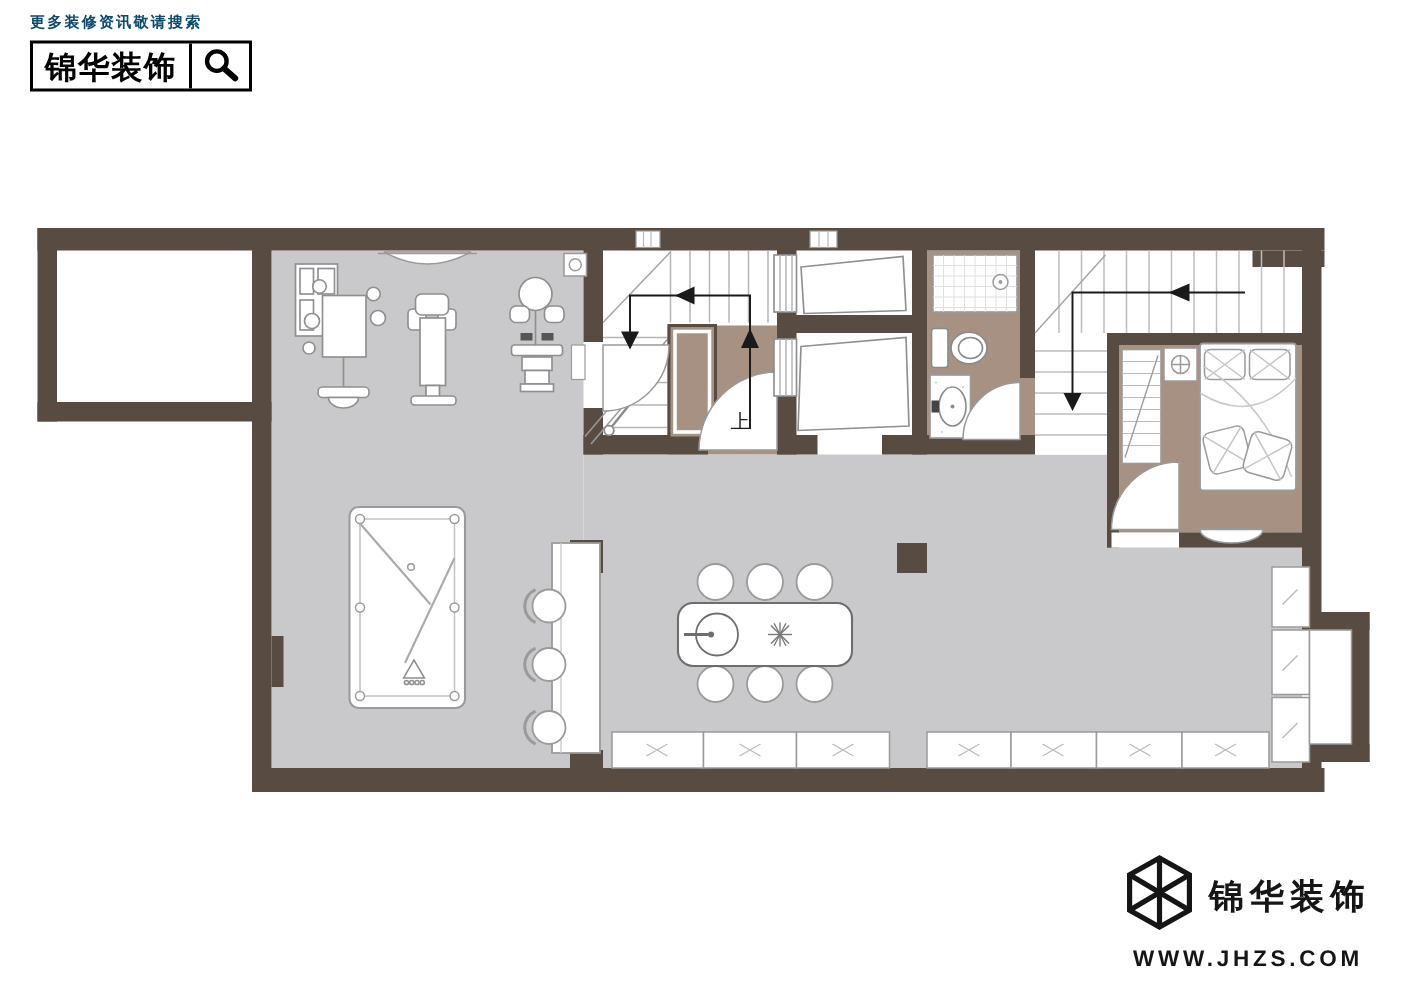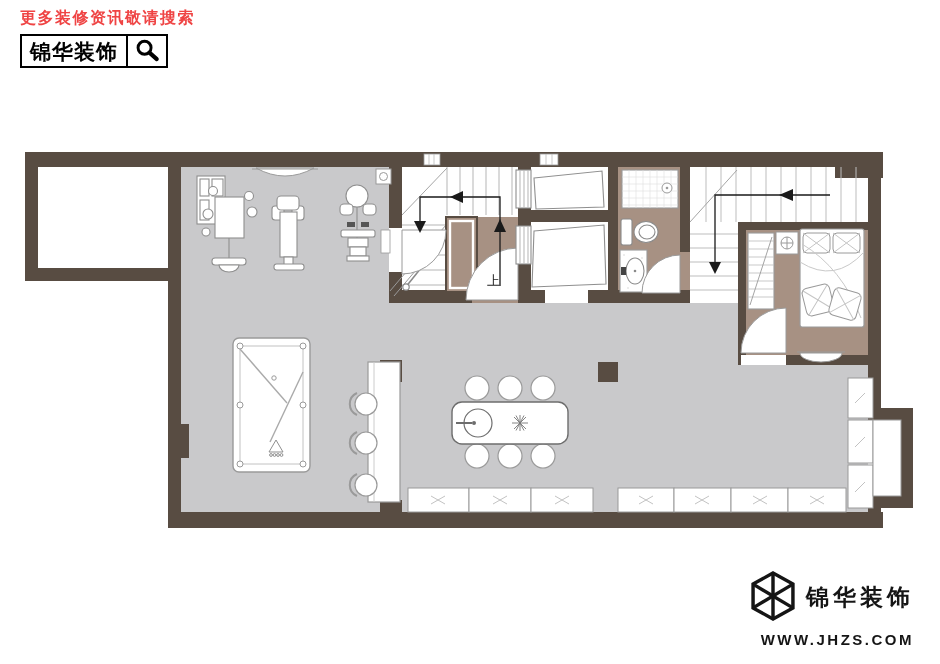--- a/index.html
+++ b/index.html
@@ -3,31 +3,31 @@
 <meta charset="utf-8">
 <style>
   html,body{margin:0;padding:0;}
   body{
     width:940px;height:664px;position:relative;background:#ffffff;overflow:hidden;
     font-family:"Liberation Sans","DejaVu Sans",sans-serif;color:#000;
   }
   .plan-svg{position:absolute;left:0;top:0;width:940px;height:664px;}
   
   .header{position:absolute;left:20px;top:8px;}
-  .tagline{font-size:16px;font-weight:bold;letter-spacing:1.5px;color:#ef4444;white-space:nowrap;}
+  .tagline{font-size:10px;font-weight:bold;letter-spacing:1.5px;color:#0c4a6e;white-space:nowrap;}
   .logo-box{margin-top:5px;border:2px solid #000;display:inline-flex;align-items:stretch;height:30px;background:#fff;}
   .logo-brand{font-size:21px;font-weight:bold;letter-spacing:1px;padding:2px 8px 0 8px;white-space:nowrap;}
   .logo-divider{width:2px;background:#000;}
   .logo-search{width:38px;display:flex;align-items:center;justify-content:center;}
   
   .footer{position:absolute;right:26px;bottom:16px;}
   .footer-row{display:flex;align-items:center;gap:10px;}
   .footer-names{text-align:left;}
   .footer-names .bline{font-size:23px;font-weight:bold;letter-spacing:4px;line-height:1.18;color:#151515;white-space:nowrap;}
-  .footer-site{margin-top:5px;font-size:15px;font-weight:bold;letter-spacing:2.5px;color:#151515;text-align:right;white-space:nowrap;}
+  .footer-site{margin-top:5px;font-size:15px;font-weight:bold;letter-spacing:2.5px;color:#151515;text-align:center;white-space:nowrap;}
 </style>
 </head>
 <body>
 
 <svg class="plan-svg" viewBox="0 0 940 664">
 
   <g>
     <rect x="181" y="167" width="208" height="345" fill="#c9c9cb"></rect>
     <rect x="389" y="303" width="13" height="209" fill="#c9c9cb"></rect>
     <rect x="402" y="303" width="466" height="209" fill="#c9c9cb"></rect>

